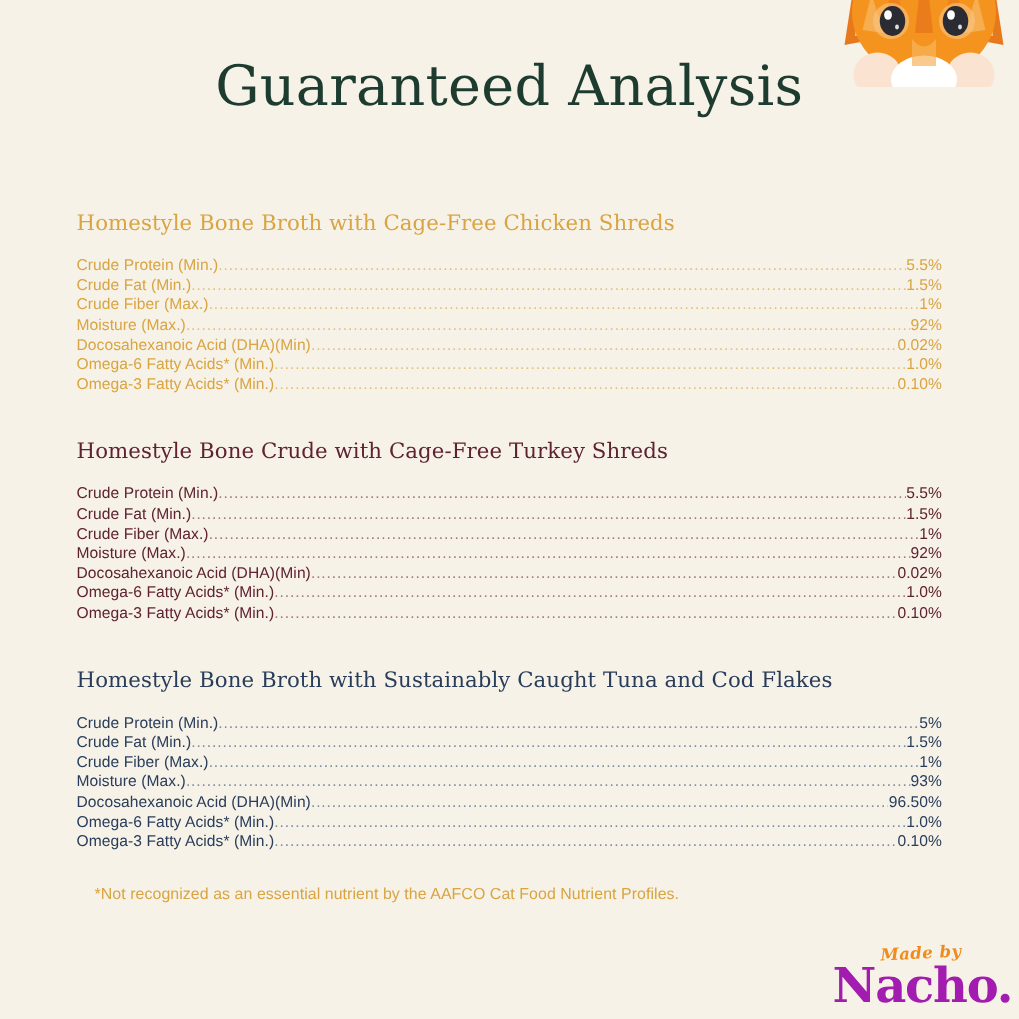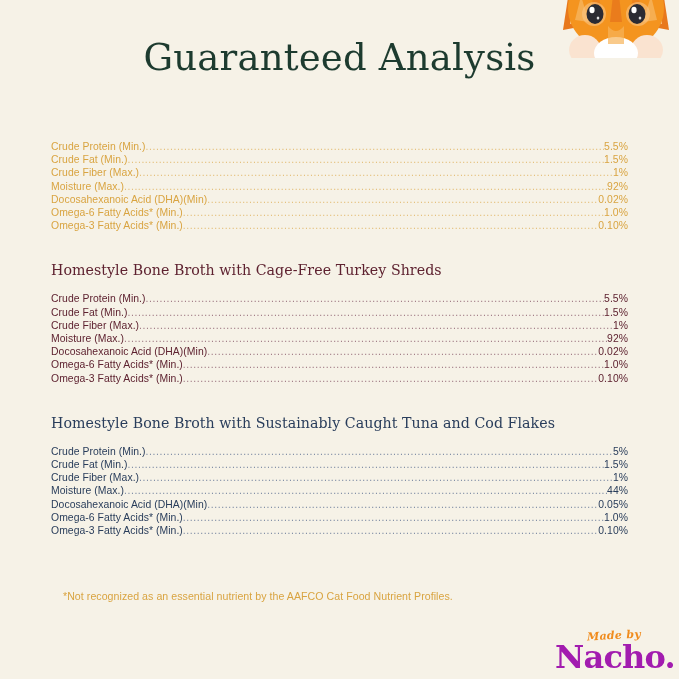--- a/index.html
+++ b/index.html
@@ -193,20 +193,21 @@
 
     <path d="M47 26 Q55 36 63 26 L63 44 L47 44 Z" fill="#F6B35A" opacity="0.7"></path>
   </svg>
 </div>
 
 <div class="page-title">Guaranteed Analysis</div>
 
 <div class="content">
 
   <section class="section sec-chicken">
+    <h2 class="section-title">Homestyle Bone Broth with Cage-Free Chicken Shreds</h2>
     <div class="rows">
       <div class="row">
         <span class="label">Crude Protein (Min.)</span>
         <span class="leader"></span>
         <span class="value">5.5%</span>
       </div>
       <div class="row">
         <span class="label">Crude Fat (Min.)</span>
         <span class="leader"></span>
         <span class="value">1.5%</span>
@@ -233,21 +234,21 @@
       </div>
       <div class="row">
         <span class="label">Omega-3 Fatty Acids* (Min.)</span>
         <span class="leader"></span>
         <span class="value">0.10%</span>
       </div>
     </div>
   </section>
 
   <section class="section sec-turkey">
-    <h2 class="section-title">Homestyle Bone Broth with Cage-Free Turkey Shreds</h2>
+    <h2 class="section-title">Homestyle Bone Crude with Cage-Free Turkey Shreds</h2>
     <div class="rows">
       <div class="row">
         <span class="label">Crude Protein (Min.)</span>
         <span class="leader"></span>
         <span class="value">5.5%</span>
       </div>
       <div class="row">
         <span class="label">Crude Fat (Min.)</span>
         <span class="leader"></span>
         <span class="value">1.5%</span>
@@ -294,26 +295,26 @@
         <span class="value">1.5%</span>
       </div>
       <div class="row">
         <span class="label">Crude Fiber (Max.)</span>
         <span class="leader"></span>
         <span class="value">1%</span>
       </div>
       <div class="row">
         <span class="label">Moisture (Max.)</span>
         <span class="leader"></span>
-        <span class="value">44%</span>
+        <span class="value">93%</span>
       </div>
       <div class="row">
         <span class="label">Docosahexanoic Acid (DHA)(Min)</span>
         <span class="leader"></span>
-        <span class="value">0.05%</span>
+        <span class="value">96.50%</span>
       </div>
       <div class="row">
         <span class="label">Omega-6 Fatty Acids* (Min.)</span>
         <span class="leader"></span>
         <span class="value">1.0%</span>
       </div>
       <div class="row">
         <span class="label">Omega-3 Fatty Acids* (Min.)</span>
         <span class="leader"></span>
         <span class="value">0.10%</span>

